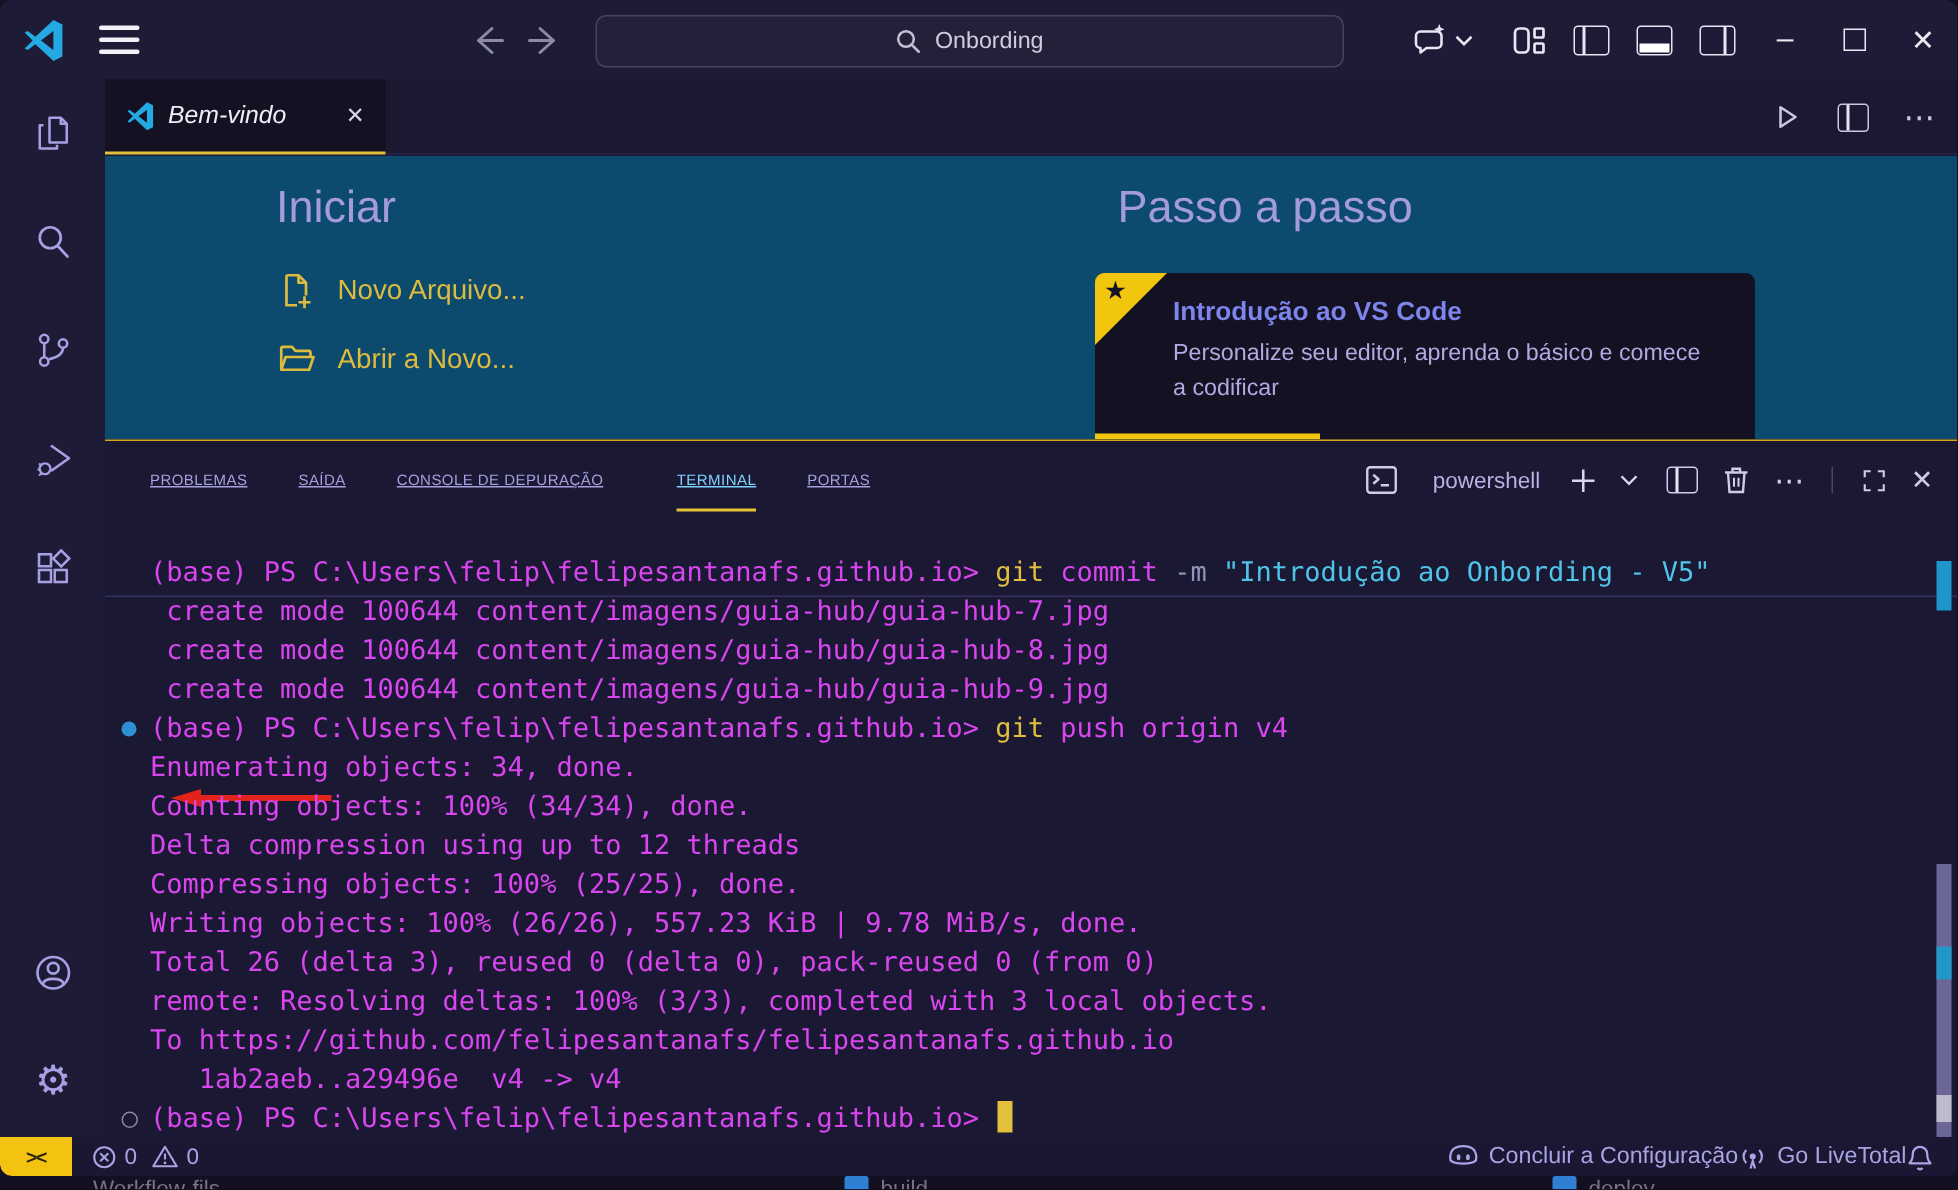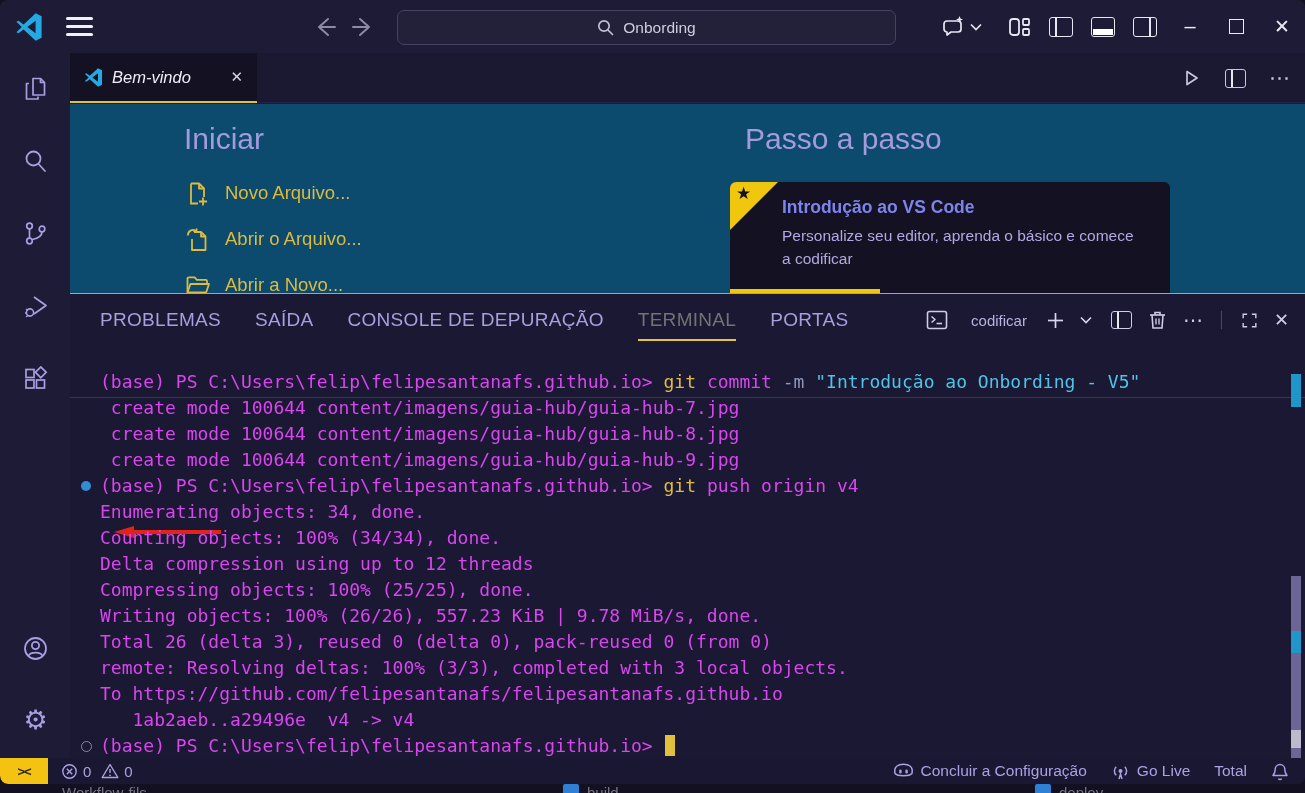--- a/index.html
+++ b/index.html
@@ -48,22 +48,22 @@
   .wcard{position:absolute;left:660px;top:78px;width:440px;height:111px;background:#131122;border-radius:6px 6px 0 0;overflow:hidden;}
   .wcard .corner{position:absolute;left:0;top:0;width:0;height:0;border-top:48px solid #f0c60e;border-right:48px solid transparent;}
   .wcard .corner-star{position:absolute;left:6px;top:1px;color:#131122;font-size:17px;}
   .wcard-title{position:absolute;left:52px;top:15px;font-size:17.5px;font-weight:bold;color:#7d84ec;}
   .wcard-desc{position:absolute;left:52px;top:42px;width:360px;font-size:15.5px;line-height:23px;color:#b3a9e2;}
   .wcard-progress{position:absolute;left:0;bottom:0;height:4px;background:#f0c60e;}
 
   
   .panel{position:absolute;left:70px;top:293px;right:0;bottom:26px;background:#1a1833;border-top:1px solid #d3a70f;box-sizing:border-box;}
   .panel-tabs{position:absolute;left:30px;top:0;height:52px;display:flex;align-items:center;gap:34px;}
-  .ptab{font-size:19px;color:#a79fde;letter-spacing:.3px;position:relative;height:52px;display:flex;align-items:center;}
-  .ptab.active{color:#737373;}
+  .ptab{font-size:10px;color:#a79fde;letter-spacing:.3px;position:relative;height:52px;display:flex;align-items:center;text-decoration:underline;}
+  .ptab.active{color:#7dd3fc;margin-left:15px;}
   .ptab.active::after{content:'';position:absolute;left:0;right:0;bottom:5px;height:2px;background:#e5c436;}
   .panel-actions{position:absolute;right:16px;top:0;height:52px;display:flex;align-items:center;gap:15px;color:#cfcbe8;}
   .shell-label{font-size:15px;color:#b9b2e4;margin:0 4px 0 7px;}
   .pa-sep{width:1px;height:18px;background:#4a4668;margin:0 3px;}
   .glyph-ic{font-size:18px;color:#cfcbe8;}
 
   
   .term{position:absolute;left:30px;top:75px;right:24px;font-family:"DejaVu Sans Mono","Liberation Mono",monospace;
         font-size:18px;line-height:26px;color:#eceaf6;white-space:pre;}
   .tline{position:relative;height:26px;}
@@ -79,21 +79,21 @@
   .scroll-teal1{position:absolute;right:4px;top:80px;width:10px;height:33px;background:#1f96c9;}
   .scroll-thumb{position:absolute;right:4px;top:282px;width:10px;bottom:0;background:#6b6695;}
   .scroll-teal2{position:absolute;right:4px;top:337px;width:10px;height:22px;background:#2196c9;}
   .scroll-light{position:absolute;right:4px;bottom:10px;width:10px;height:18px;background:#bcbacb;}
 
   
   .statusbar{position:absolute;left:0;bottom:0;width:100%;height:26px;background:#191732;display:flex;align-items:center;color:#aaa2e2;font-size:15px;}
   .remote{width:48px;height:26px;background:#f4c211;border-radius:0 0 0 8px;display:flex;align-items:center;justify-content:center;
           color:#2a2410;font-weight:bold;font-size:13px;letter-spacing:-1px;}
   .sb-group{display:flex;align-items:center;gap:5px;margin-left:13px;}
-  .sb-right{margin-left:auto;display:flex;align-items:center;gap:24px;padding-right:16px;}
+  .sb-right{margin-left:auto;display:flex;align-items:center;padding-right:16px;}
   .sb-item{display:flex;align-items:center;gap:7px;font-size:15.5px;}
 
   
   .strip{position:absolute;left:0;top:784px;width:100%;height:9px;overflow:hidden;background:#131022;}
   .frag{position:absolute;top:0;font-size:15px;color:#76757f;line-height:18px;display:flex;gap:8px;align-items:flex-start;}
   .frag .chip{width:16px;height:14px;background:#2f7fd4;border-radius:2px;flex:none;}
   svg{display:block;}
 </style>
 </head>
 <body>
@@ -241,29 +241,20 @@
               <path d="M7 3.5 h8 l5 5 V17" fill="none" stroke="#ddbb3e" stroke-width="1.8" stroke-linejoin="round"></path>
               <path d="M15 3.5 v5 h5" fill="none" stroke="#ddbb3e" stroke-width="1.8" stroke-linejoin="round"></path>
               <path d="M7 3.5 V23.5 h7" fill="none" stroke="#ddbb3e" stroke-width="1.8"></path>
               <line x1="19" y1="17.5" x2="19" y2="25.5" stroke="#ddbb3e" stroke-width="1.8"></line>
               <line x1="15" y1="21.5" x2="23" y2="21.5" stroke="#ddbb3e" stroke-width="1.8"></line>
             </svg>
             <span>Novo Arquivo...</span>
           </div>
           <div class="slink">
             <svg width="27" height="27" viewBox="0 0 27 27">
-              <path d="M10 6 h7 l4.5 4.5 V24 H8 V13" fill="none" stroke="#ddbb3e" stroke-width="1.8" stroke-linejoin="round"></path>
-              <path d="M17 6 v4.5 h4.5" fill="none" stroke="#ddbb3e" stroke-width="1.8" stroke-linejoin="round"></path>
-              <path d="M4 9.5 a5 5 0 0 1 8-4.5" fill="none" stroke="#ddbb3e" stroke-width="1.8"></path>
-              <path d="M12.8 2.5 l-0.5 3 -3-0.4" fill="none" stroke="#ddbb3e" stroke-width="1.8"></path>
-            </svg>
-            <span>Abrir o Arquivo...</span>
-          </div>
-          <div class="slink">
-            <svg width="27" height="27" viewBox="0 0 27 27">
               <path d="M3.5 20.5 V6.5 a1.2 1.2 0 0 1 1.2-1.2 h6 l2.2 2.6 h8.9 a1.2 1.2 0 0 1 1.2 1.2 V12" fill="none" stroke="#ddbb3e" stroke-width="1.8" stroke-linejoin="round"></path>
               <path d="M3.5 20.5 L6.4 12 H25 l-2.9 8.5 Z" fill="none" stroke="#ddbb3e" stroke-width="1.8" stroke-linejoin="round"></path>
             </svg>
             <span>Abrir a Novo...</span>
           </div>
         </div>
       </div>
 
       <div class="steps-col">
         <div class="w-head">Passo a passo</div>
@@ -285,21 +276,21 @@
         <span class="ptab active">TERMINAL</span>
         <span class="ptab">PORTAS</span>
       </div>
 
       <div class="panel-actions">
         <svg width="24" height="24" viewBox="0 0 24 24">
           <rect x="2.5" y="3.5" width="19" height="17" rx="2" fill="none" stroke="#cfcbe8" stroke-width="1.6"></rect>
           <path d="M6.5 8.5 L10 11.5 L6.5 14.5" fill="none" stroke="#cfcbe8" stroke-width="1.6" stroke-linejoin="round"></path>
           <line x1="11.5" y1="15.5" x2="17" y2="15.5" stroke="#cfcbe8" stroke-width="1.6"></line>
         </svg>
-        <span class="shell-label">codificar</span>
+        <span class="shell-label">powershell</span>
         <svg width="19" height="19" viewBox="0 0 19 19">
           <line x1="9.5" y1="2" x2="9.5" y2="17" stroke="#d8d5ee" stroke-width="1.7"></line>
           <line x1="2" y1="9.5" x2="17" y2="9.5" stroke="#d8d5ee" stroke-width="1.7"></line>
         </svg>
         <svg width="12" height="8" viewBox="0 0 12 8">
           <path d="M1 1.5 L6 6.5 L11 1.5" fill="none" stroke="#d8d5ee" stroke-width="1.6"></path>
         </svg>
         <span class="box-ic vline-l" style="width:21px;height:18px;border-color:#cfcbe8;margin-left:4px;"></span>
         <svg width="21" height="22" viewBox="0 0 21 22">
           <line x1="3" y1="6" x2="18" y2="6" stroke="#cfcbe8" stroke-width="1.6"></line>

